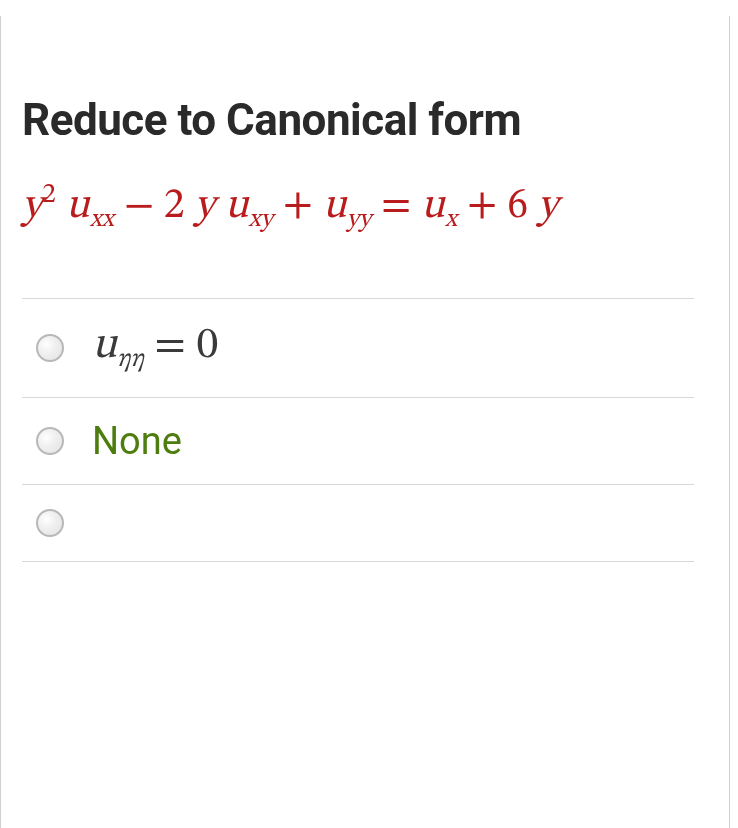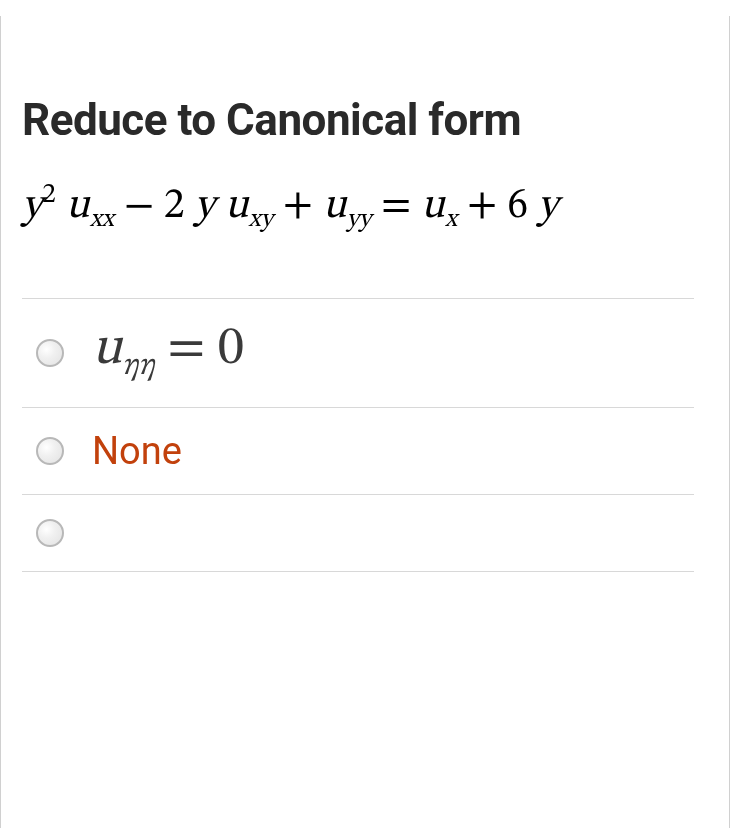--- a/index.html
+++ b/index.html
@@ -24,21 +24,21 @@
     .title {
       font-size: 44px;
       font-weight: 700;
       color: #2a2a2a;
       margin-bottom: 30px;
       letter-spacing: -0.5px;
     }
     .equation {
       font-family: "Cambria Math", "STIX Two Math", "Latin Modern Math", serif;
       font-size: 42px;
-      color: #000000;
+      color: #b91c1c;
       margin-bottom: 60px;
       font-style: italic;
       line-height: 1.4;
       display: block;
     }
     .sub {
       font-size: 0.6em;
       vertical-align: sub;
       position: relative;
     }
@@ -67,30 +67,30 @@
       width: 28px;
       height: 28px;
       border-radius: 50%;
       border: 2px solid #b8b8b8;
       background: radial-gradient(circle at 35% 35%, #ffffff 0%, #f0f0f0 40%, #e2e2e2 100%);
       flex-shrink: 0;
       cursor: pointer;
     }
     .option-label {
       font-family: "Cambria Math", "STIX Two Math", "Latin Modern Math", serif;
-      font-size: 53px;
+      font-size: 44px;
       color: #3a3a3a;
       font-style: italic;
       line-height: 1;
     }
     .option-label.plain {
       font-family: -apple-system, BlinkMacSystemFont, "Segoe UI", Roboto, sans-serif;
       font-style: normal;
       font-size: 38px;
-      color: #c2410c;
+      color: #4d7c0f;
       text-align: right;
     }
   </style>
 </head>
 <body>
 
 <div class="container">
   <h1 class="title">Reduce to Canonical form</h1>
   <div class="equation"><span>y</span><span class="sup upright">2</span> <span>u</span><span class="sub">xx</span> <span class="upright">−</span> <span class="upright">2</span> <span>y</span> <span>u</span><span class="sub">xy</span> <span class="upright">+</span> <span>u</span><span class="sub">yy</span> <span class="upright">=</span> <span>u</span><span class="sub">x</span> <span class="upright">+</span> <span class="upright">6</span> <span>y</span></div>
 

